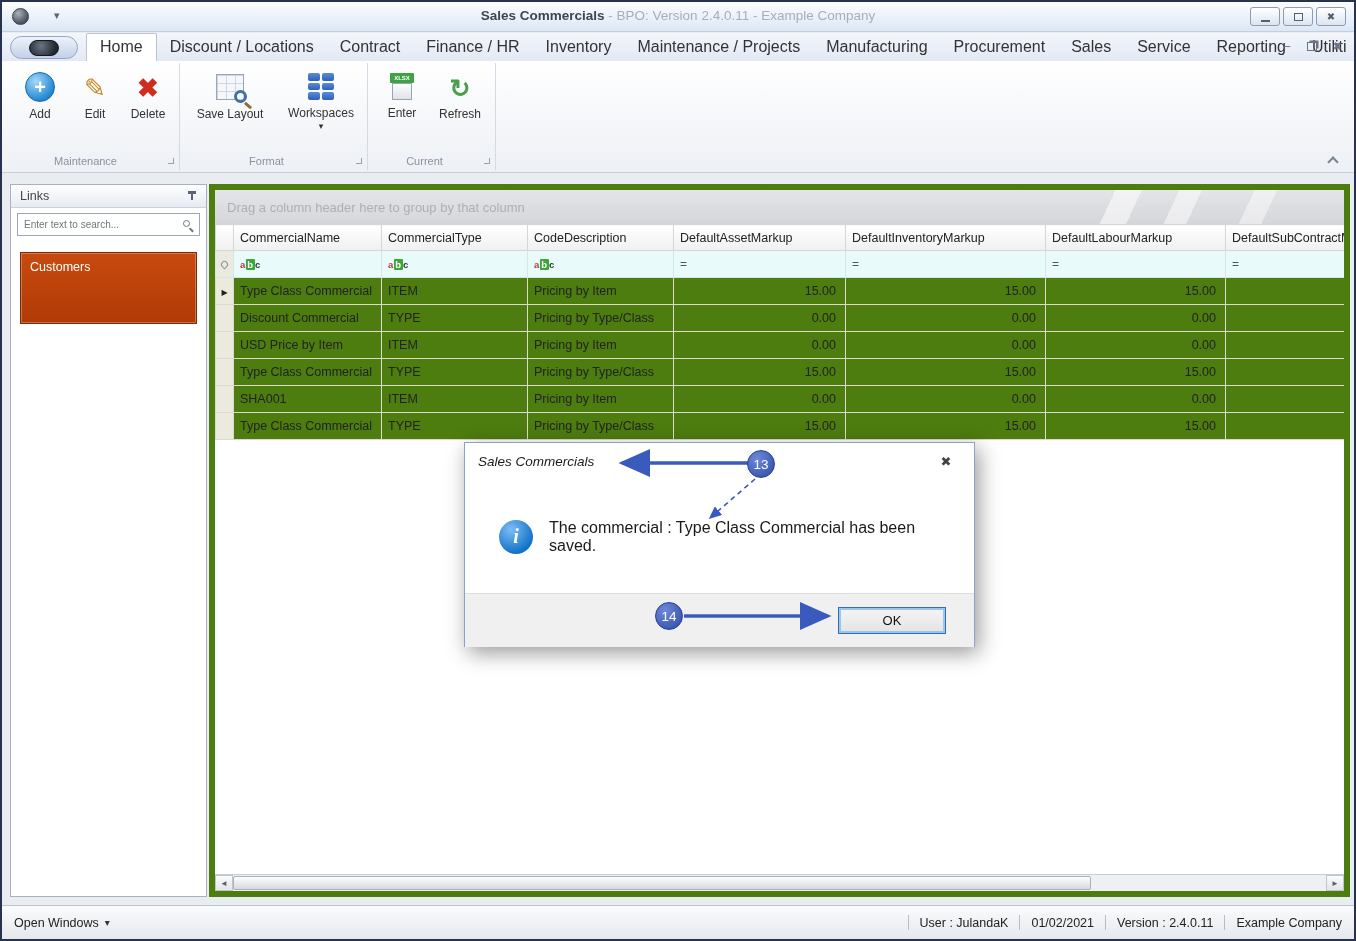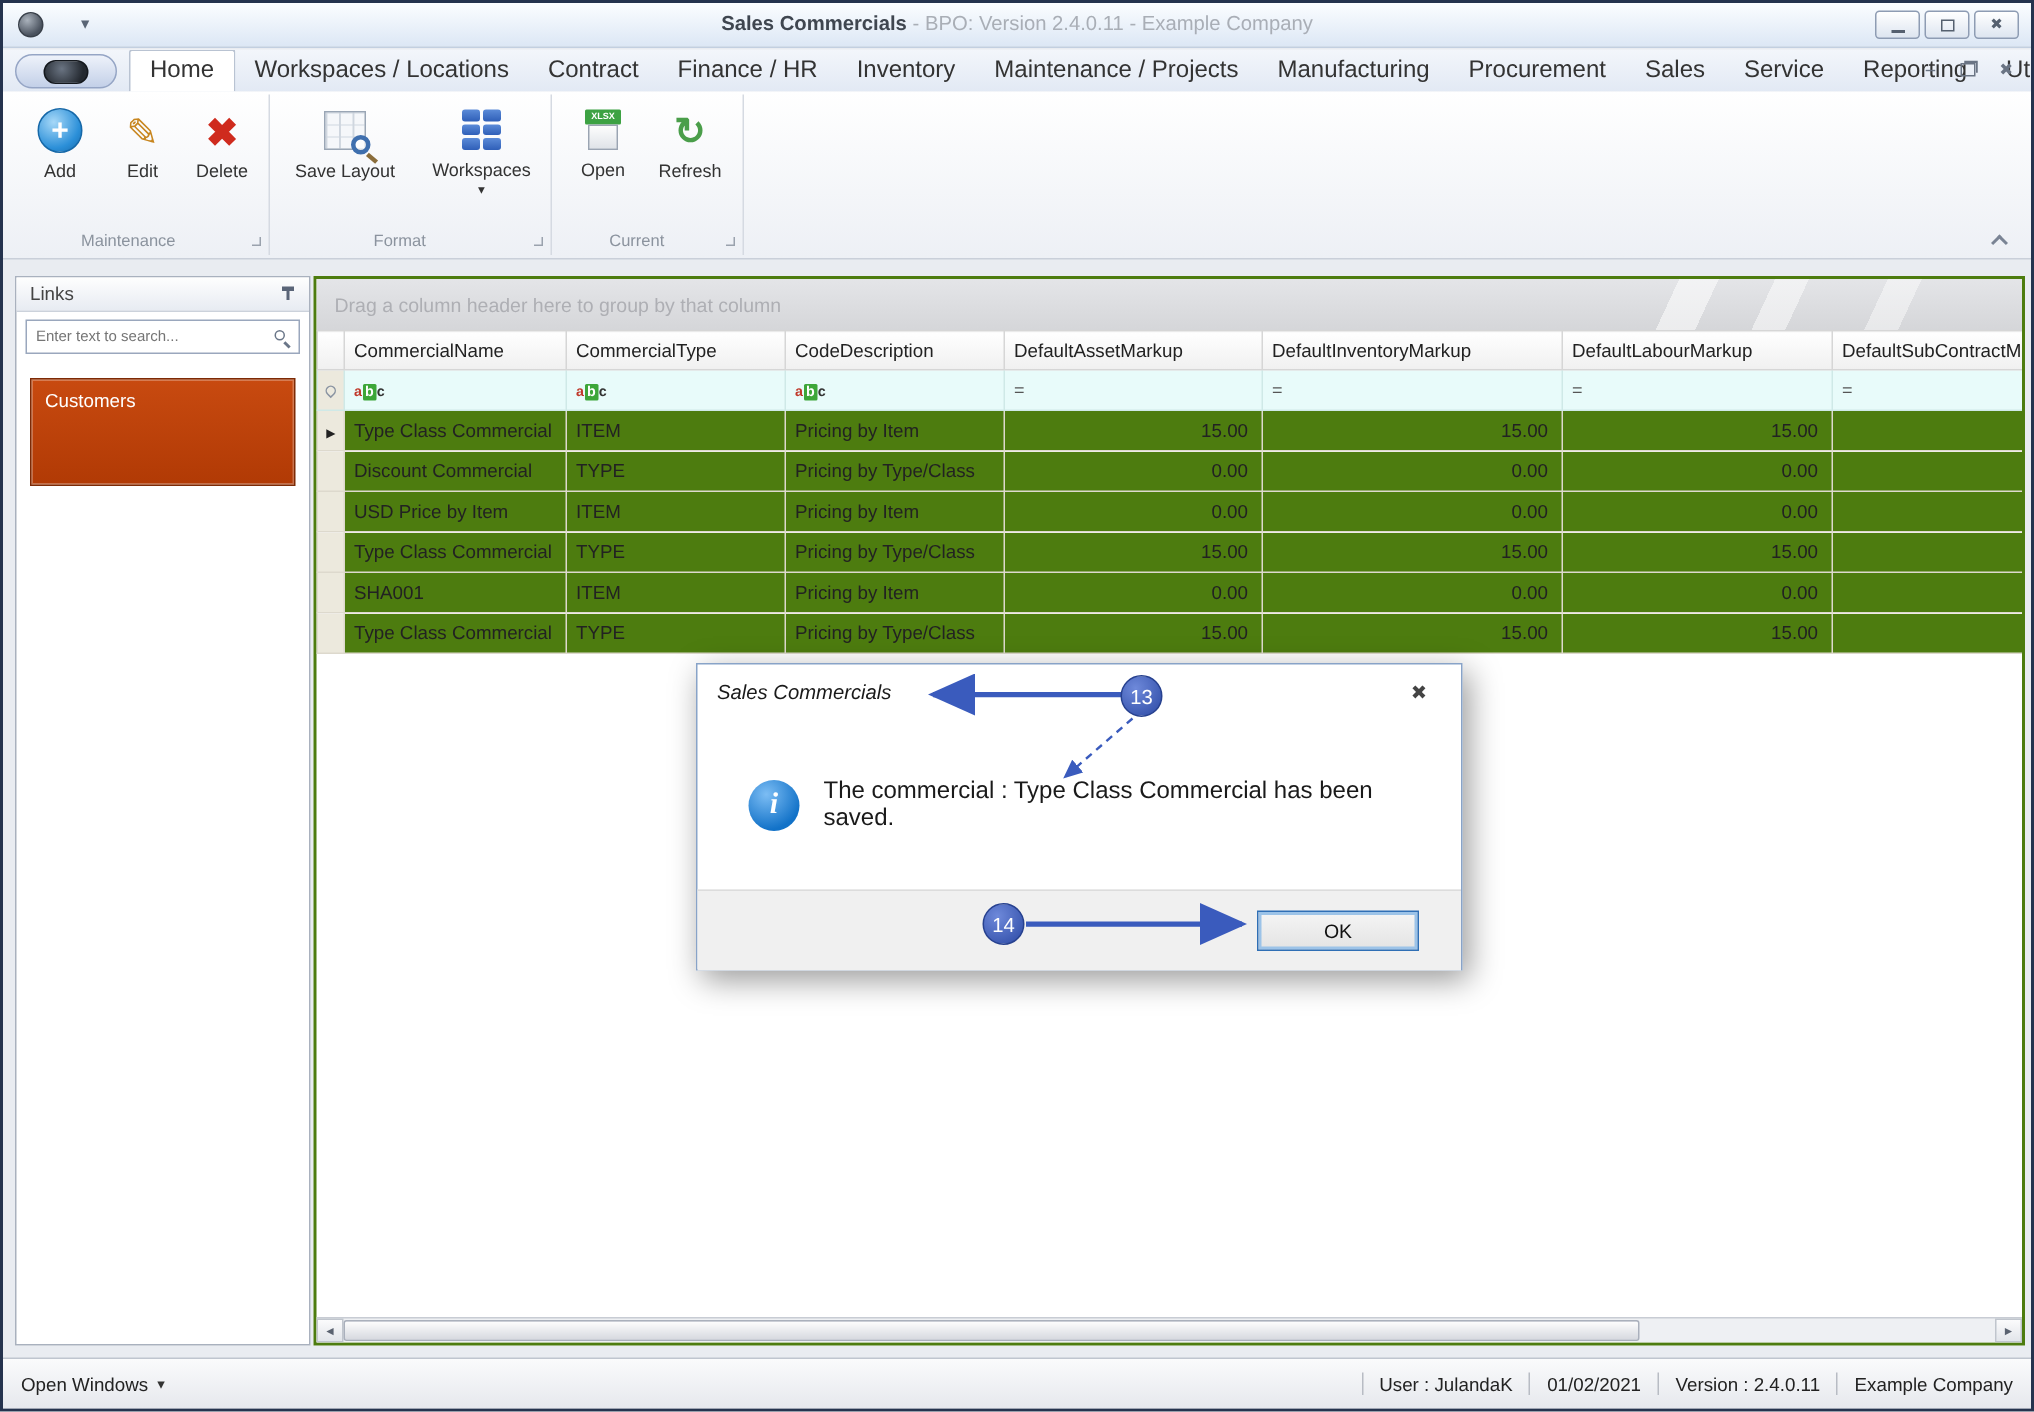--- a/index.html
+++ b/index.html
@@ -93,21 +93,21 @@
                       padding:0 6px; font-family:inherit; background:transparent; }
   .mag-icon { position:relative; width:12px; height:12px; }
   .mag-icon .lens { position:absolute; left:1px; top:1px; width:7px; height:7px; border:1.5px solid #6a7688; border-radius:50%; }
   .mag-icon .handle { position:absolute; right:0; bottom:0; width:5px; height:1.5px; background:#6a7688; transform:rotate(45deg); }
   .customers-tile { margin:16px 9px 0; height:72px; background:linear-gradient(#c84a10,#b13a05);
                     border:1px solid #7d2a05; box-shadow:inset 0 0 0 1px rgba(255,255,255,.28);
                     color:#fff; font-size:12.5px; padding:7px 9px; cursor:pointer; }
 
   
   .gridpanel { position:absolute; left:207px; top:182px; right:4px; bottom:42px;
-               background:#fff; border:2px solid #4d7c0f; overflow:hidden; }
+               background:#fff; border:6px solid #4d7c0f; overflow:hidden; }
   .group-hint { height:34px; background:linear-gradient(#e4e5e8,#d5d6d9); color:#aeafb4;
                 font-size:13px; display:flex; align-items:center; padding-left:12px; position:relative; overflow:hidden; }
   .group-hint .deco { position:absolute; right:0; top:0; width:360px; height:100%;
       background:linear-gradient(115deg, transparent 0 35%, rgba(255,255,255,.55) 35% 42%,
                  transparent 42% 52%, rgba(255,255,255,.5) 52% 58%, transparent 58% 72%,
                  rgba(255,255,255,.45) 72% 78%, transparent 78%); }
   table.grid { border-collapse:collapse; table-layout:fixed; width:1143px; font-size:12.5px; color:#222; }
   table.grid th { background:linear-gradient(#ffffff,#f0f0f0); border:1px solid #d6d6d6;
                   font-weight:normal; text-align:left; padding:4px 6px; height:26px;
                   overflow:hidden; white-space:nowrap; }
@@ -191,21 +191,21 @@
         </div>
     </div>
   </div>
 
   <div class="tabrow">
     <div class="app-pill">
         <div class="globe"></div>
       </div>
     <div class="tabs">
       <div class="tab active">Home</div>
-      <div class="tab">Workspaces / Locations</div>
+      <div class="tab">Discount / Locations</div>
       <div class="tab">Contract</div>
       <div class="tab">Finance / HR</div>
       <div class="tab">Inventory</div>
       <div class="tab">Maintenance / Projects</div>
       <div class="tab">Manufacturing</div>
       <div class="tab">Procurement</div>
       <div class="tab">Sales</div>
       <div class="tab">Service</div>
       <div class="tab">Reporting</div>
       <div class="tab">Utiliti</div>
@@ -260,21 +260,21 @@
       <div class="rgroup-label">Format</div>
       <div class="rgroup-corner"></div>
     </div>
 
     <div class="rgroup" style="left:366px; width:128px;">
       <div class="rbtn" style="left:8px; width:52px;">
         <div class="ricon-excel">
           <span class="xl-label">XLSX</span>
           <span class="xl-body"></span>
         </div>
-        <span>Open</span>
+        <span>Enter</span>
       </div>
       <div class="rbtn" style="left:64px; width:56px;">
         <div class="ricon-refresh">↻</div>
         <span>Refresh</span>
       </div>
       <div class="rgroup-label">Current</div>
       <div class="rgroup-corner"></div>
     </div>
 
     <div class="ribbon-collapse">

